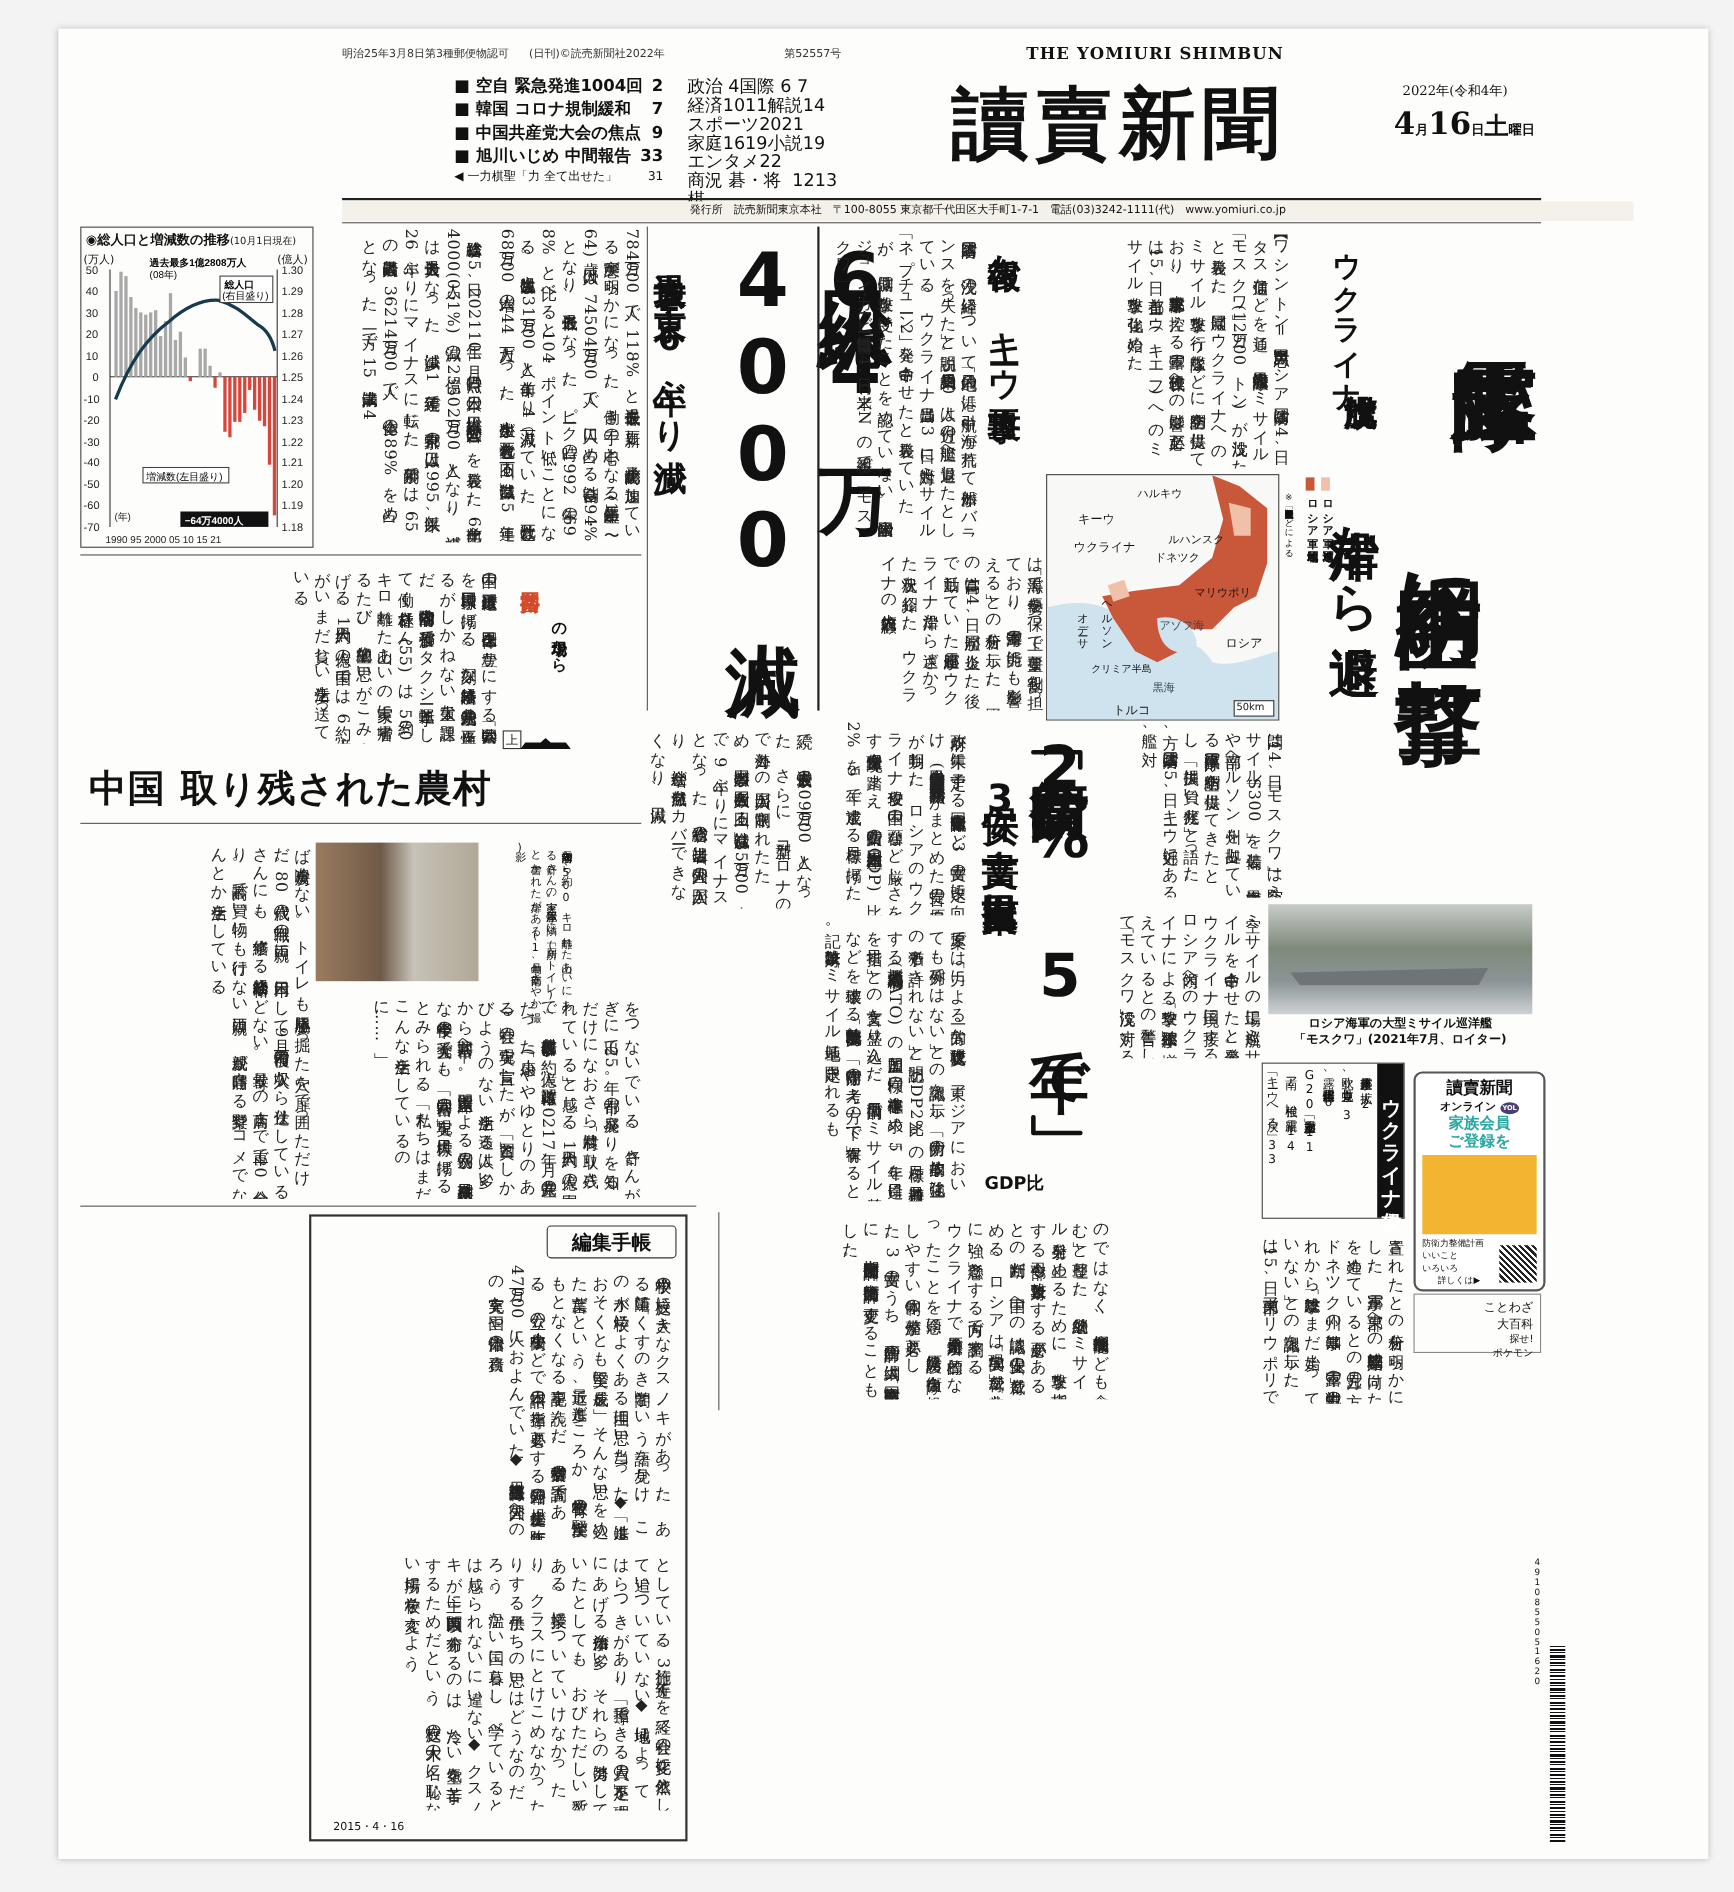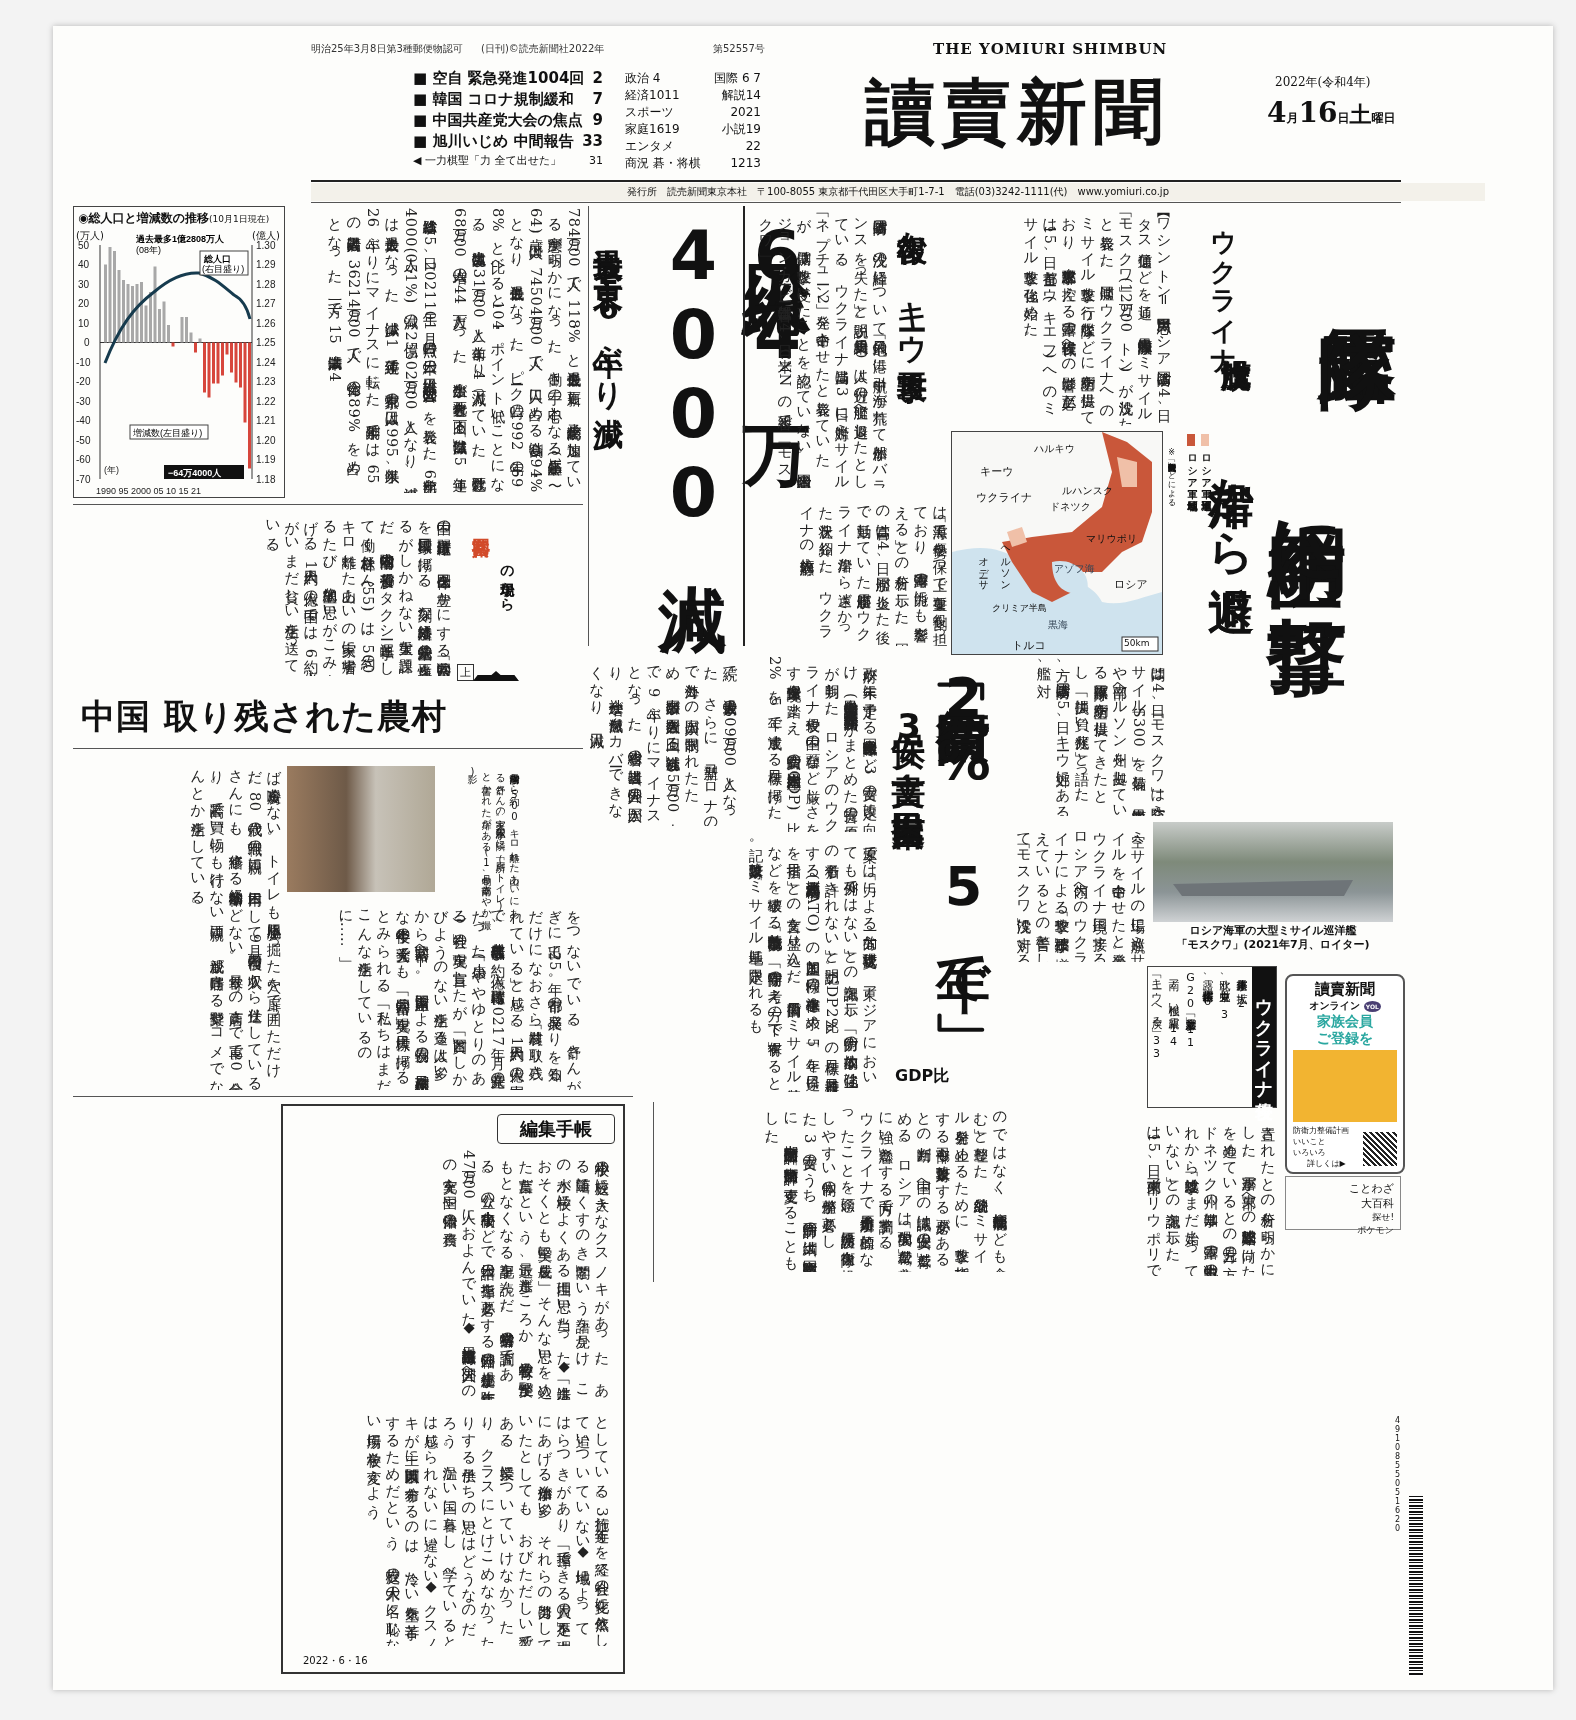--- a/index.html
+++ b/index.html
@@ -9,21 +9,21 @@
   .vt{writing-mode:vertical-rl;text-orientation:upright;}
   .vbody{writing-mode:vertical-rl;font-family:"DejaVu Serif","Liberation Serif",serif;font-size:14.5px;line-height:19px;letter-spacing:0.5px;color:#222;overflow:hidden;}
   .serif{font-family:"DejaVu Serif","Liberation Serif",serif;}
   .hline{position:absolute;height:1px;background:#555;}
   .vline{position:absolute;width:1px;background:#555;}
   .thick{background:#222;}
   
   .imprint{font-size:10px;color:#333;}
   .index-item{font-size:15px;font-weight:bold;display:flex;justify-content:space-between;width:190px;line-height:21px;}
   .index-small{font-size:11px;line-height:17px;display:flex;justify-content:space-between;width:190px;}
-  .sect{font-size:12px;line-height:17px;display:flex;justify-content:space-between;width:136px;gap:20px;}
+  .sect{font-size:16px;line-height:17px;display:flex;width:136px;}
   .logo{font-family:"DejaVu Serif","Liberation Serif",serif;font-weight:900;font-size:70px;letter-spacing:6px;}
   .head-big{font-weight:900;font-family:"DejaVu Sans","Liberation Sans",sans-serif;}
   .chart-box{border:1px solid #444;}
   .redbar{fill:#d7463c;} .graybar{fill:#a8a8a8;}
   .badge-black{background:#111;color:#fff;}
   .ad-box{border:2px solid #555;border-radius:8px;background:#fff;}
 </style>
 </head>
 <body>
 
@@ -305,16 +305,16 @@
   <div class="abs" style="left:234px;top:740px;width:148px;height:126px;background:linear-gradient(90deg,#9a7b5f 0%,#6e5a48 40%,#c7c2b8 60%,#b0a896 100%);"></div>
   <div class="abs vt" style="left:388px;top:740px;height:150px;font-size:10px;line-height:14px;width:80px;">湖南省長沙から約500キロ離れた山あいにある舒さんの実家。豚小屋の隣に、「厠所(トイレ)」と書かれた扉がある(1月中旬、南部さやか撮影)</div>
   <div class="abs vbody" style="left:234px;top:874px;width:296px;height:190px;">をつないでいる。舒さんが出稼ぎに出て25年。都市の発展ぶりを知るだけになおさら「農村は取り残されている」と感じる。人口約14億人の中国で、農村部居住者は約5億人。習政権は2021年7月、共産党の長期目標だった「小康(ややゆとりのある)社会」の実現を宣言したが、「貧困」としか呼びようのない生活を送る人は多い。小康社会から共同富裕へ—。習国家主席による異例の3期目政権発足が確実な今年後半の党大会でも、「共同富裕の実現」を大目標に掲げるとみられる。「私たちはまだこんな生活をしているのに……」</div>
 
   <div class="hline" style="left:20px;top:1070px;width:560px;"></div>
 
   <div class="abs" style="left:228px;top:1078px;width:340px;height:566px;border:2px solid #333;">
     <div class="abs" style="right:8px;top:8px;border:1px solid #333;border-radius:4px;padding:2px 22px;font-size:18px;font-weight:bold;text-align:center;">編集手帳</div>
     <div class="abs vbody" style="left:8px;top:44px;width:320px;height:250px;">小学校の校庭に大きなクスノキがあった。ある随筆に「くすのき学問」という語を見かけ、この木が学校によくある理由に思い当たった◆「進歩はおそくとも堅実に成長を」。そんな思いを込めた言葉だという。最近、進歩どころか、学校教育の堅実性が心もとなくなる記事を読んだ。文部科学省の調査である。公立の小中高校などで日本語の指導を必要とする外国籍の児童生徒が昨年度、4万7000人におよんでいた◆日本語教育推進法は外国人への日本語教育の充実を国や自治体の責務</div>
     <div class="abs vbody" style="left:8px;top:300px;width:320px;height:240px;">としている。施行3年近くを経て社会の変化に依然として追いついていない◆地域によってはらつきがあり、「指導できる人員の不足」を理由にあげる自治体が多い。それらの努力はしていたとしても、おびただしい数である。授業についていけなかったり、クラスにとけこめなかったりする子供たちの思いはどうなのだろう。温かい国に暮らし、学べているとは感じられないに違いない◆クスノキが主に関東以西に分布するのは、冷たい空気を苦手とするためだという。校庭の大木の名に恥じない場所に学校を変えよう。</div>
-    <div class="abs" style="left:20px;bottom:4px;font-size:10px;">2022・6・16</div>
+    <div class="abs" style="left:20px;bottom:4px;font-size:10px;">2015・4・16</div>
   </div>
   <div class="vline" style="left:600px;top:1076px;height:180px;"></div>
 </div>
 
 </body></html>

